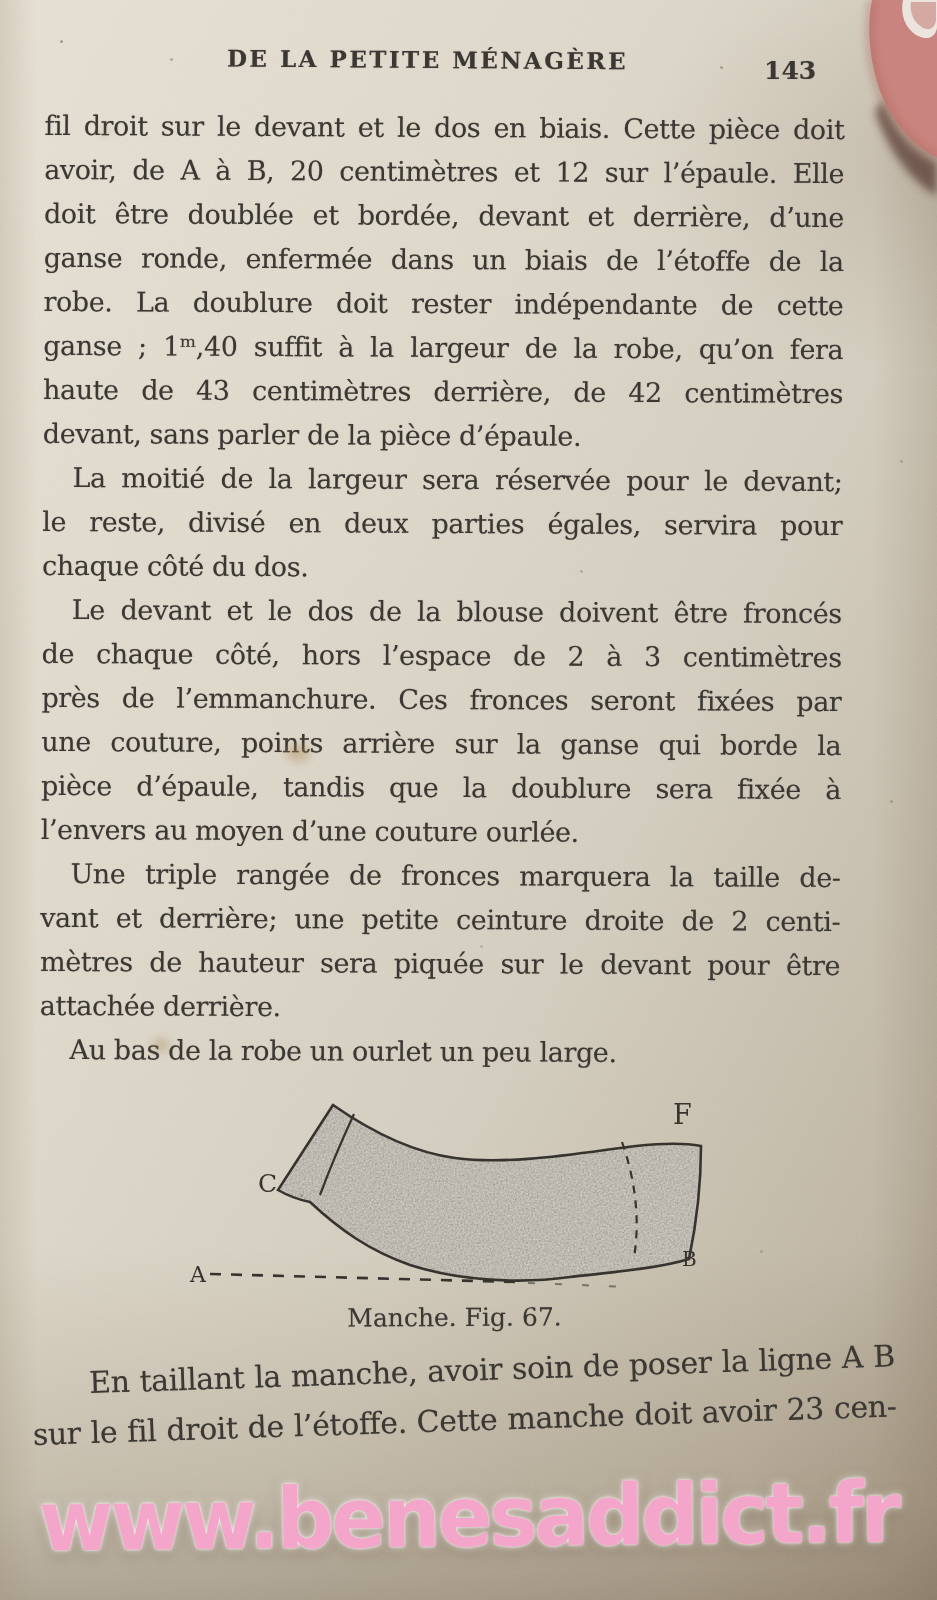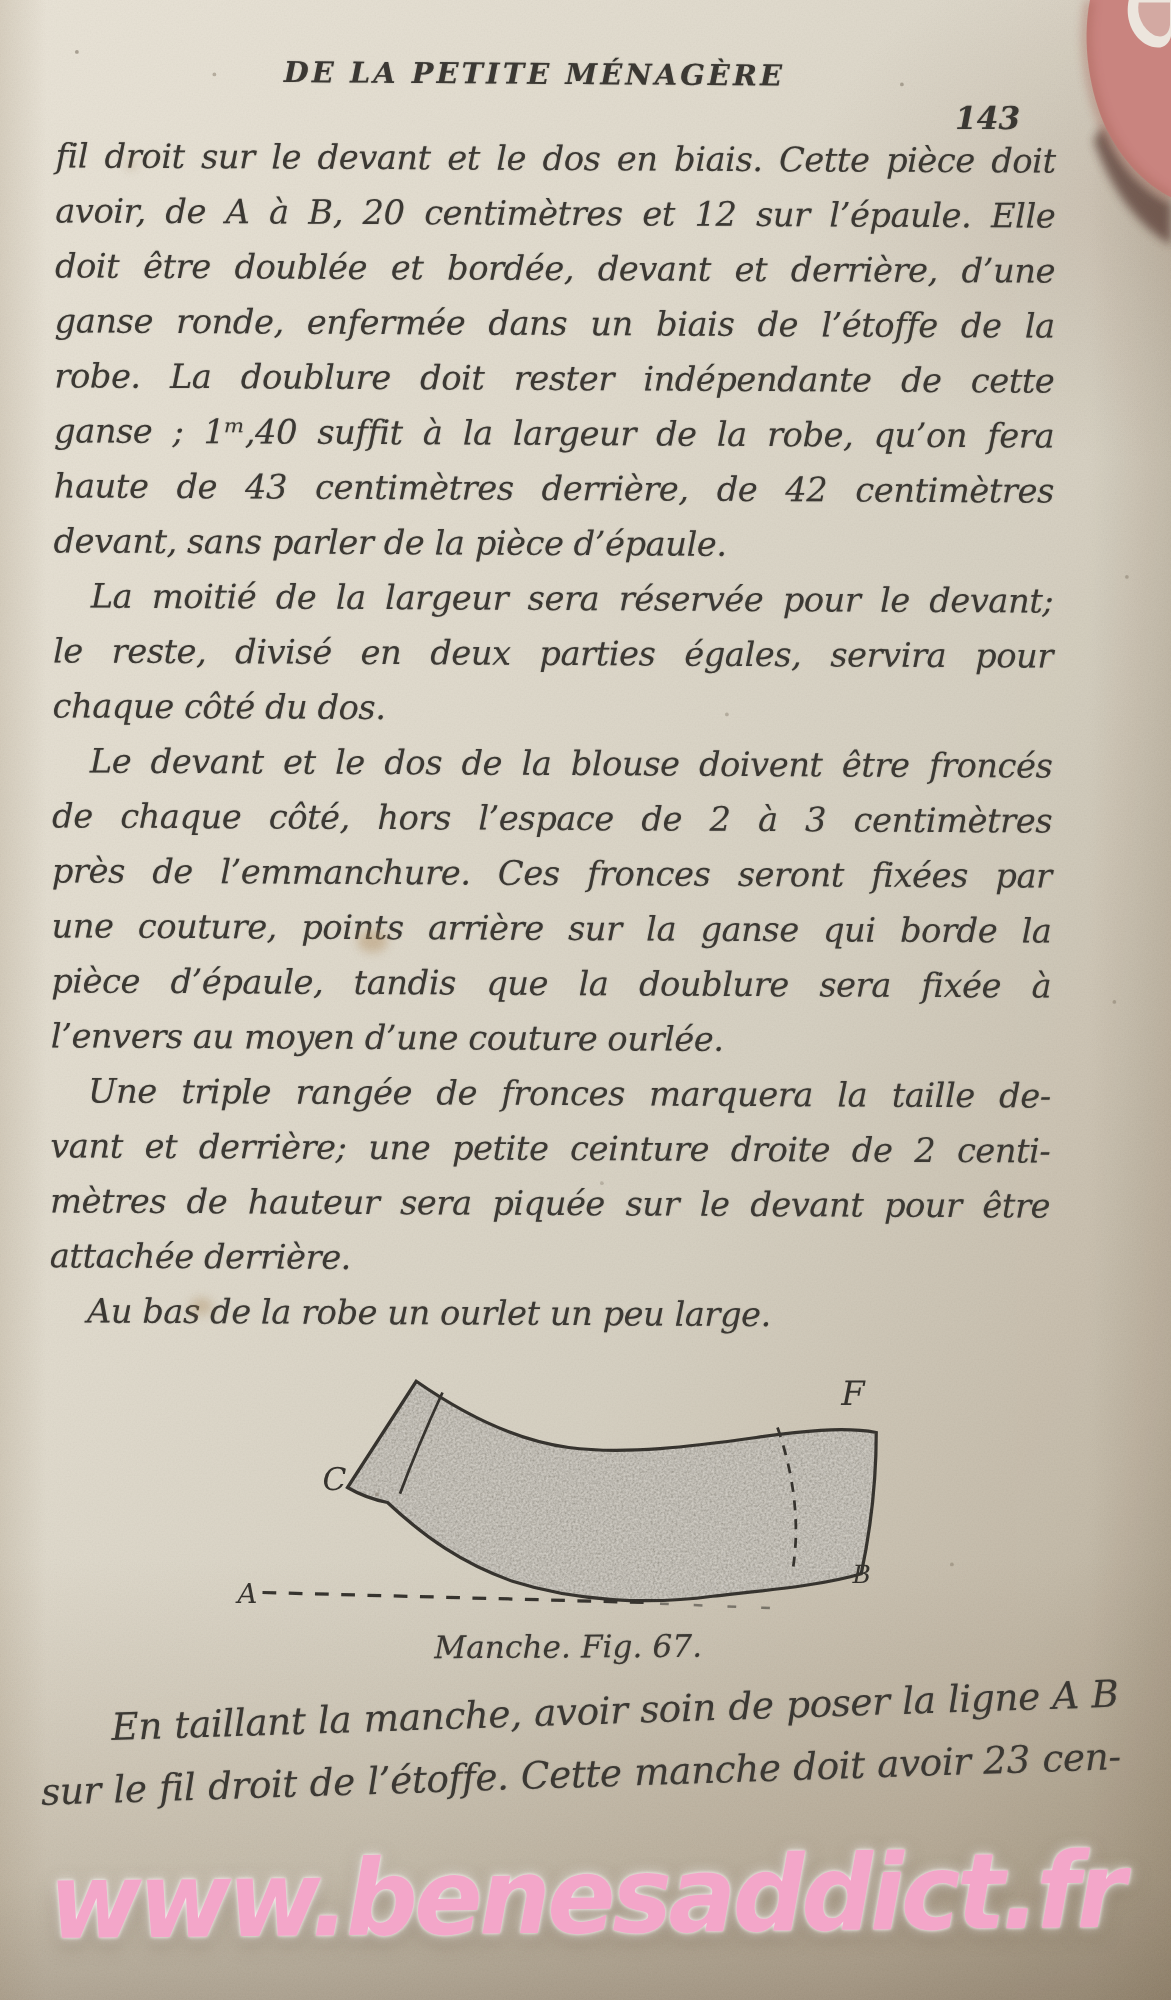--- a/index.html
+++ b/index.html
@@ -5,30 +5,29 @@
   html,body{margin:0;padding:0;background:#777;}
   .page{
     position:relative;width:937px;height:1600px;overflow:hidden;
     font-family:"DejaVu Serif","Liberation Serif",serif;color:#33302b;
     background:
       linear-gradient(to right, rgba(150,132,105,0.22), rgba(0,0,0,0) 4%),
       linear-gradient(to left, rgba(125,105,82,0.20), rgba(0,0,0,0) 7%),
       linear-gradient(to bottom, rgba(0,0,0,0) 78%, rgba(125,103,76,0.22) 94%, rgba(104,84,61,0.38) 100%),
       radial-gradient(ellipse 420px 300px at 100% 10%, rgba(120,90,70,0.18), rgba(0,0,0,0) 70%),
       linear-gradient(118deg, #e9e3d6 0%, #e0dacc 35%, #d5cfc0 60%, #c2b8a6 85%, #a89d88 100%);
-    font-style: italic;
   }
   .title{
     position:absolute;top:46px;left:0;width:937px;text-align:center;
     font-size:23px;font-weight:700;letter-spacing:2.5px;
     transform:translateX(-41px) rotate(0.4deg);
     text-shadow:0 0 1px rgba(45,42,38,.45);
   }
   .pagenum{
-    position:absolute;top:80px;left:764px;font-size:25px;font-weight:700;
+    position:absolute;top:56px;left:764px;font-size:25px;font-weight:700;
     text-shadow:0 0 1px rgba(45,42,38,.4);
   }
   .bodytext{
     position:absolute;left:42px;top:106px;width:800px;
     transform:rotate(0.3deg);
     text-shadow:0 0 1px rgba(45,42,38,.4);
   }
   .ln{
     height:44px;line-height:44px;font-size:27px;letter-spacing:-0.4px;
     text-align:justify;text-align-last:justify;white-space:nowrap;overflow:visible;

